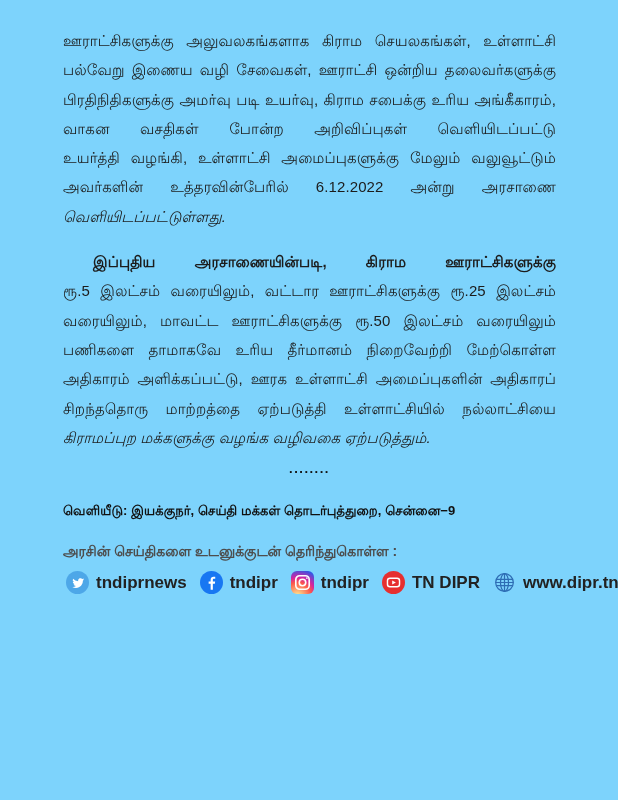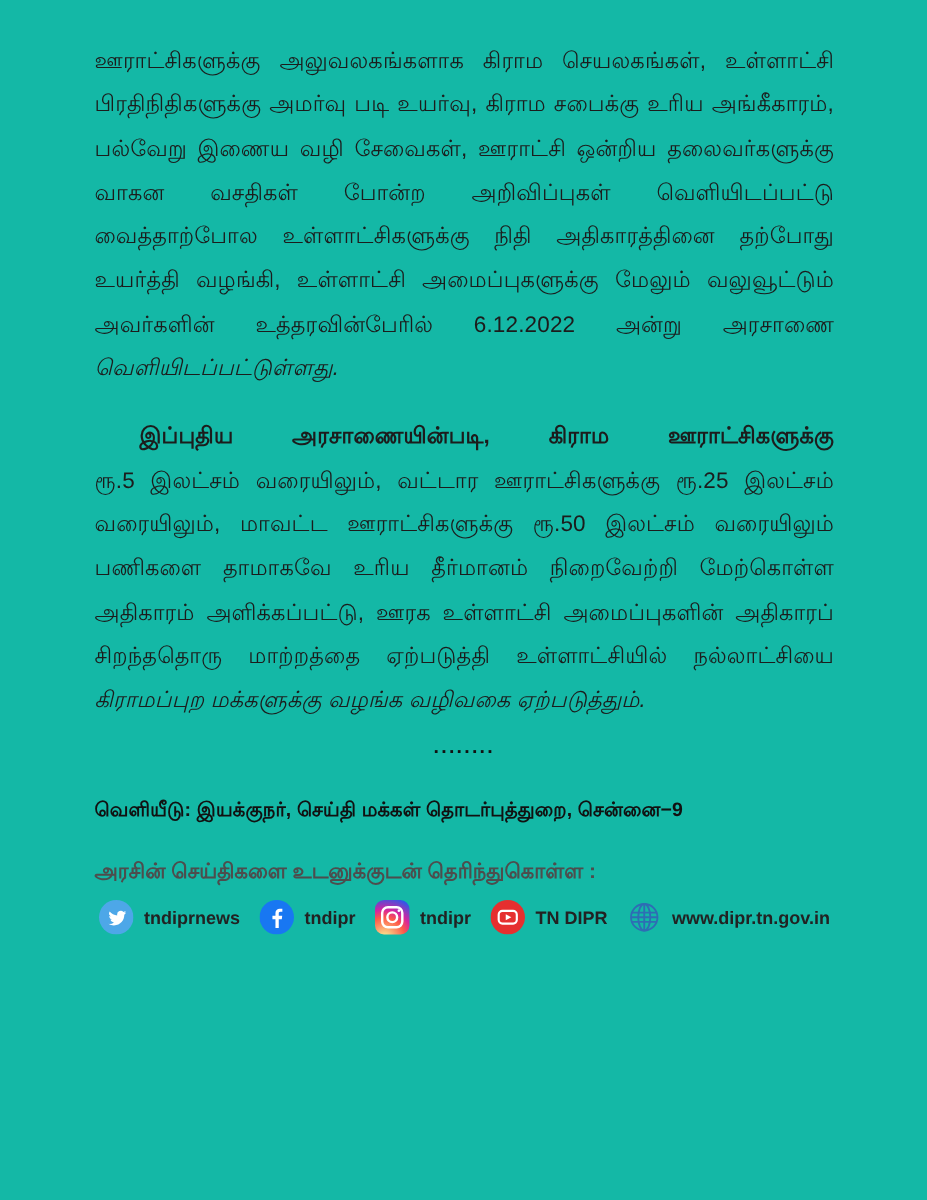--- a/index.html
+++ b/index.html
@@ -2,21 +2,21 @@
 <html><head>
 <meta charset="utf-8">
 <style>
   html,body{margin:0;padding:0;}
   body{
     width:618px;height:800px;background:#ffffff;
     font-family:"Liberation Sans","DejaVu Sans",sans-serif;
     color:#1c1c1c;overflow:hidden;
   }
   .page{
-    position:relative;width:618px;height:800px;background:#14b8a6;
+    position:relative;width:618px;height:800px;background:#7dd3fc;
     box-sizing:border-box;padding:26px 62px 0 63px;
   }
   .para{margin:0;}
   .para + .para{margin-top:16px;}
   .line{
     font-size:15px;line-height:29.3px;
     text-align:justify;text-align-last:justify;
     letter-spacing:0.1px;
   }
   .line.last{text-align-last:left;font-style:italic;}
@@ -38,34 +38,33 @@
   }
   .social-item{display:flex;align-items:center;gap:7px;cursor:pointer;}
   .social-icon{width:23px;height:23px;flex:0 0 auto;display:block;}
   .ig-tile{
     width:23px;height:23px;border-radius:6px;flex:0 0 auto;
     background:radial-gradient(circle at 28% 110%, #fdf497 0%, #fd5949 45%, #d6249f 62%, #285AEB 92%);
     display:flex;align-items:center;justify-content:center;
   }
   .ig-tile svg{width:23px;height:23px;display:block;}
   .social-label{
-    font-size:12px;font-weight:bold;color:#222;white-space:nowrap;
+    font-size:17px;font-weight:bold;color:#222;white-space:nowrap;
   }
 </style>
 </head>
 <body>
 
 <div class="page">
 
   <div class="para">
       <div class="line">ஊராட்சிகளுக்கு அலுவலகங்களாக  கிராம செயலகங்கள், உள்ளாட்சி</div>
+      <div class="line">பல்வேறு இணைய வழி சேவைகள், ஊராட்சி ஒன்றிய தலைவர்களுக்கு</div>
       <div class="line">பிரதிநிதிகளுக்கு அமர்வு படி உயர்வு, கிராம சபைக்கு உரிய அங்கீகாரம்,</div>
-      <div class="line">பல்வேறு இணைய வழி சேவைகள், ஊராட்சி ஒன்றிய தலைவர்களுக்கு</div>
       <div class="line">வாகன வசதிகள் போன்ற அறிவிப்புகள் வெளியிடப்பட்டு</div>
-      <div class="line">வைத்தாற்போல உள்ளாட்சிகளுக்கு நிதி அதிகாரத்தினை தற்போது</div>
       <div class="line">உயர்த்தி வழங்கி, உள்ளாட்சி அமைப்புகளுக்கு மேலும் வலுவூட்டும்</div>
       <div class="line">அவர்களின் உத்தரவின்பேரில் 6.12.2022 அன்று அரசாணை</div>
       <div class="line last">வெளியிடப்பட்டுள்ளது.</div>
     </div>
 
   <div class="para">
       <div class="line indent">இப்புதிய அரசாணையின்படி, கிராம ஊராட்சிகளுக்கு</div>
       <div class="line">ரூ.5 இலட்சம் வரையிலும், வட்டார ஊராட்சிகளுக்கு ரூ.25 இலட்சம்</div>
       <div class="line">வரையிலும், மாவட்ட ஊராட்சிகளுக்கு ரூ.50 இலட்சம் வரையிலும்</div>
       <div class="line">பணிகளை தாமாகவே உரிய தீர்மானம் நிறைவேற்றி மேற்கொள்ள</div>

